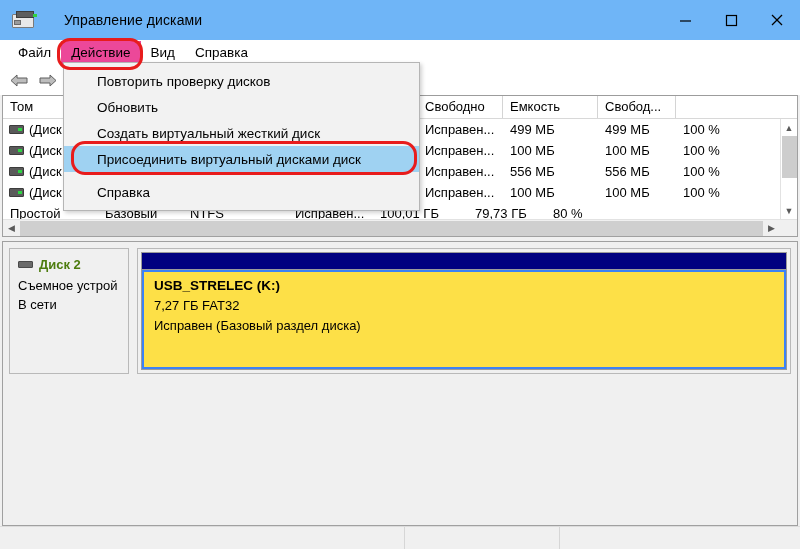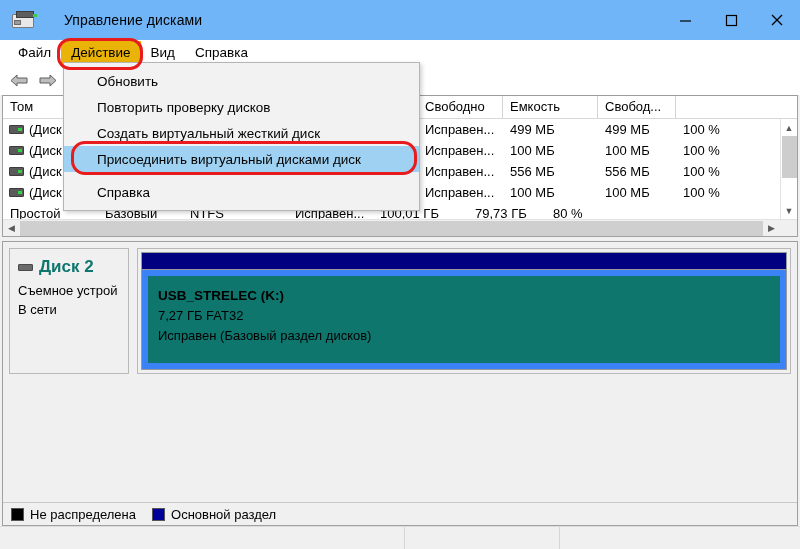--- a/index.html
+++ b/index.html
@@ -59,21 +59,21 @@
   
   .menubar{
     height:26px;background:#ffffff;flex:0 0 auto;
     display:flex;align-items:center;padding-left:8px;
     position:relative;z-index:5;
   }
   .menu-item{
     padding:4px 10px 5px 10px;font-size:13.5px;color:#000;
     line-height:16px;
   }
-  .menu-item.open{background:#eab308;}
+  .menu-item.open{background:#ec4899;}
 
   
   .toolbar{
     height:28px;background:#ffffff;flex:0 0 auto;
     display:flex;align-items:center;padding-left:6px;gap:2px;
     border-bottom:1px solid #ffffff;position:relative;
   }
   .tb-btn{width:26px;height:24px;display:flex;align-items:center;justify-content:center;}
 
   
@@ -138,35 +138,35 @@
   .disk-info{
     width:120px;flex:0 0 auto;background:#f0f0f0;
     border:1px solid #b9b9b9;box-sizing:border-box;
     padding:8px 6px 0 8px;
   }
   .disk-title{display:flex;align-items:center;margin-bottom:4px;}
   .disk-ico{
     width:15px;height:7px;background:#6a6a6a;border:1px solid #4a4a4a;
     margin-right:6px;box-sizing:border-box;border-radius:1px;flex:0 0 auto;
   }
-  .disk-name{font-size:17px;font-weight:bold;color:#0f766e;}
+  .disk-name{font-size:13px;font-weight:bold;color:#4d7c0f;}
   .disk-meta{font-size:13px;color:#000;line-height:19px;white-space:nowrap;overflow:hidden;}
   .disk-parts{
     flex:1 1 auto;margin-left:8px;background:#f0f0f0;
     border:1px solid #b9b9b9;box-sizing:border-box;padding:3px;
     display:flex;
   }
   .part{
     flex:0 0 auto;width:100%;display:flex;flex-direction:column;
     border:1px solid #9a9a9a;box-sizing:border-box;background:#ffffff;
   }
   .part-bar{height:16px;flex:0 0 auto;background:#000080;border-bottom:1px solid #9a9a9a;}
   .part-body{
-    flex:1 1 auto;background:#0f766e;padding:10px 0 0 10px;
-    border:6px solid #3b82f6;box-sizing:border-box;
+    flex:1 1 auto;background:#fde047;padding:4px 0 0 10px;
+    border:2px solid #3b82f6;box-sizing:border-box;
   }
   .part-l1{font-size:13.5px;font-weight:bold;color:#000;line-height:20px;}
   .part-l2,.part-l3{font-size:13px;color:#000;line-height:20px;}
 
   
   .legend{
     flex:0 0 auto;height:22px;display:flex;align-items:center;
     padding-left:8px;gap:6px;background:#f0f0f0;
     border-top:1px solid #c8c8c8;margin-top:auto;
   }
@@ -361,47 +361,37 @@
         </div>
         <div class="disk-meta">Съемное устрой</div>
         <div class="disk-meta">В сети</div>
       </div>
       <div class="disk-parts">
         <div class="part">
           <div class="part-bar"></div>
           <div class="part-body">
             <div class="part-l1">USB_STRELEC  (K:)</div>
             <div class="part-l2">7,27 ГБ FAT32</div>
-            <div class="part-l3">Исправен (Базовый раздел дисков)</div>
+            <div class="part-l3">Исправен (Базовый раздел диска)</div>
           </div>
         </div>
       </div>
     </div>
 
-    <div class="legend">
-      <div class="lg">
-        <span class="sw" style="background:#000000"></span>
-        <span>Не распределена</span>
-      </div>
-      <div class="lg">
-        <span class="sw" style="background:#00009B"></span>
-        <span>Основной раздел</span>
-      </div>
-    </div>
   </div>
 
   <div class="statusbar">
     <div class="sb-cell" style="width:405px"></div>
     <div class="sb-cell" style="width:155px"></div>
     <div class="sb-cell" style="flex:1 1 auto;border-right:none"></div>
   </div>
 
   <div class="dropdown">
+    <div class="dd-item">Повторить проверку дисков</div>
     <div class="dd-item">Обновить</div>
-    <div class="dd-item">Повторить проверку дисков</div>
     <div class="dd-item">Создать виртуальный жесткий диск</div>
     <div class="dd-item sel">Присоединить виртуальный дисками диск</div>
     <div class="dd-sep"></div>
     <div class="dd-item">Справка</div>
   </div>
 
   <div class="anno anno-action"></div>
   <div class="anno anno-menu"></div>
 
 </div>

